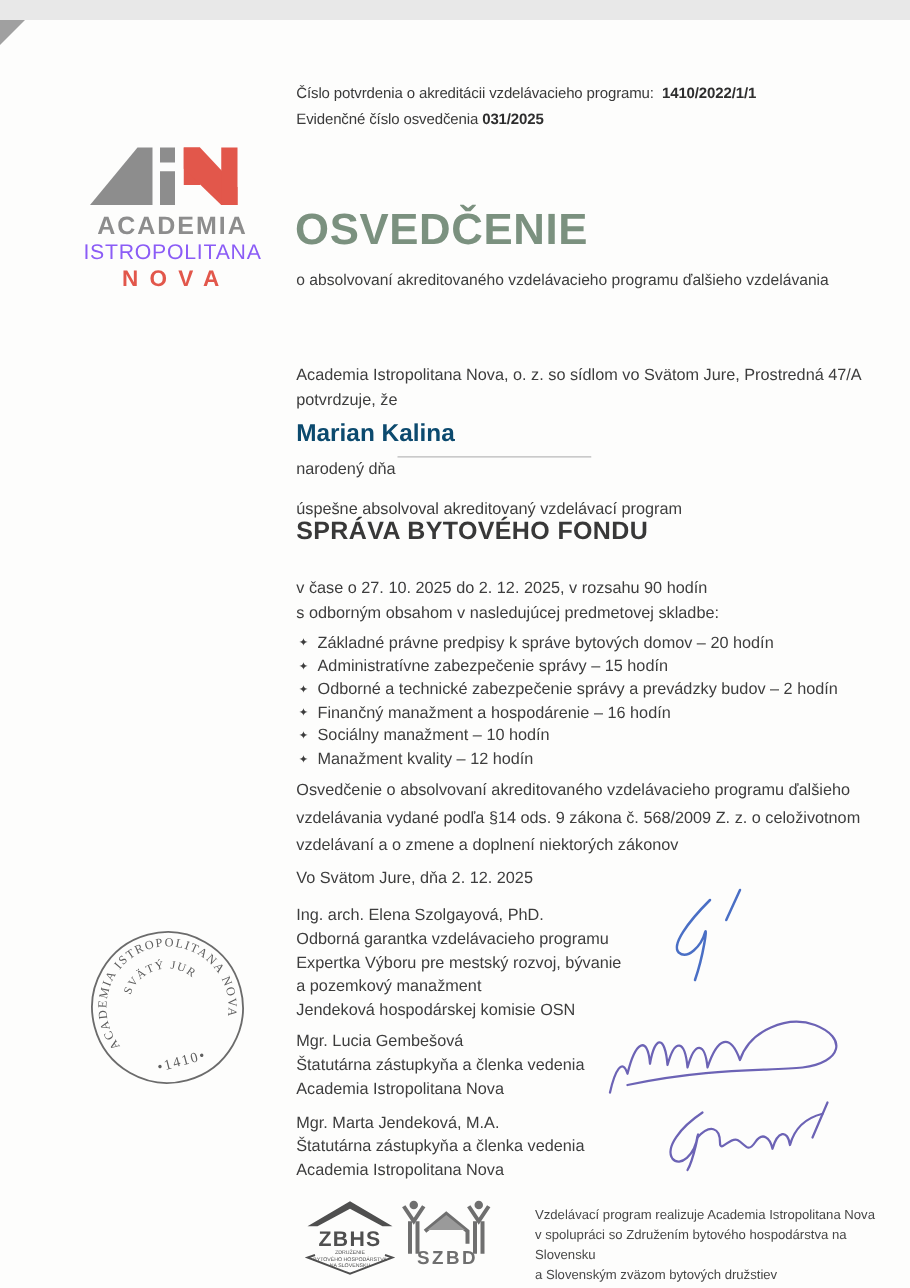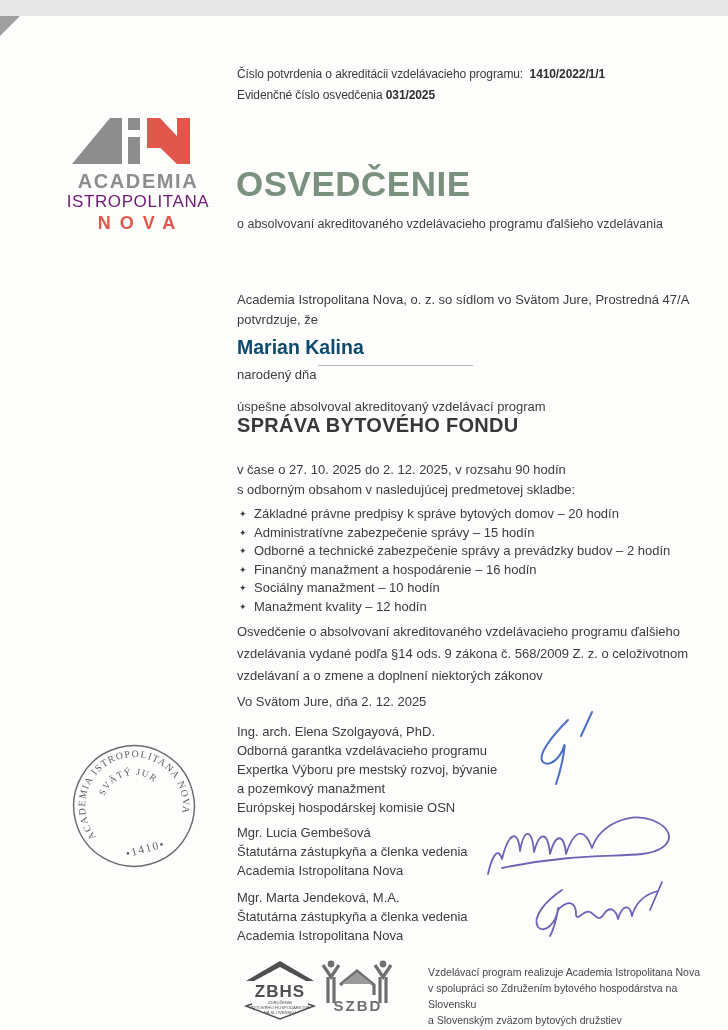--- a/index.html
+++ b/index.html
@@ -9,21 +9,21 @@
     font-family:"Liberation Sans", sans-serif;color:#3d3d3d;
   }
   .abs{position:absolute;}
   
   .hdr{left:237px;top:48px;font-size:12px;line-height:21px;letter-spacing:-0.1px;color:#3a3a3a;}
   .hdr b{color:#2e2e2e;}
   
   .logo{left:58px;top:100px;width:160px;text-align:center;}
   .logo-mark{display:block;margin:0 auto 4px auto;}
   .logo-l1{font-size:20px;font-weight:bold;color:#8d8d8d;letter-spacing:1.6px;line-height:22px;}
-  .logo-l2{font-size:17px;font-weight:400;color:#701a75;letter-spacing:0.6px;line-height:20px;}
+  .logo-l2{font-size:17px;font-weight:400;color:#8b5cf6;letter-spacing:0.6px;line-height:20px;}
   .logo-l3{font-size:18px;font-weight:bold;color:#e2574b;letter-spacing:9px;line-height:22px;margin-left:6px;}
   
   .title{left:236px;top:148px;font-size:35px;font-weight:800;letter-spacing:0.5px;color:#7b917f;}
   .subtitle{left:237px;top:201px;font-size:12.5px;color:#3e3e3e;}
   
   .t13{font-size:13px;}
   .intro{left:237px;top:274px;line-height:20px;}
   .name{left:237px;top:320px;font-size:19.5px;font-weight:bold;color:#0c4a6e;}
   .name-line{left:318px;top:349px;width:155px;height:1px;background:#b9b9b9;}
   .born{left:237px;top:351px;}
@@ -112,21 +112,21 @@
     <div>vzdelávaní a o zmene a doplnení niektorých zákonov</div>
   </div>
 
   <div class="abs t13 placedate">Vo Svätom Jure, dňa 2. 12. 2025</div>
 
   <div class="abs sigblock sig1">
     <div>Ing. arch. Elena Szolgayová, PhD.</div>
     <div>Odborná garantka vzdelávacieho programu</div>
     <div>Expertka Výboru pre mestský rozvoj, bývanie</div>
     <div>a pozemkový manažment</div>
-    <div>Európskej hospodárskej komisie OSN</div>
+    <div>Jendeková hospodárskej komisie OSN</div>
   </div>
   <div class="abs sigblock sig2">
     <div>Mgr. Lucia Gembešová</div>
     <div>Štatutárna zástupkyňa a členka vedenia</div>
     <div>Academia Istropolitana Nova</div>
   </div>
   <div class="abs sigblock sig3">
     <div>Mgr. Marta Jendeková, M.A.</div>
     <div>Štatutárna zástupkyňa a členka vedenia</div>
     <div>Academia Istropolitana Nova</div>

